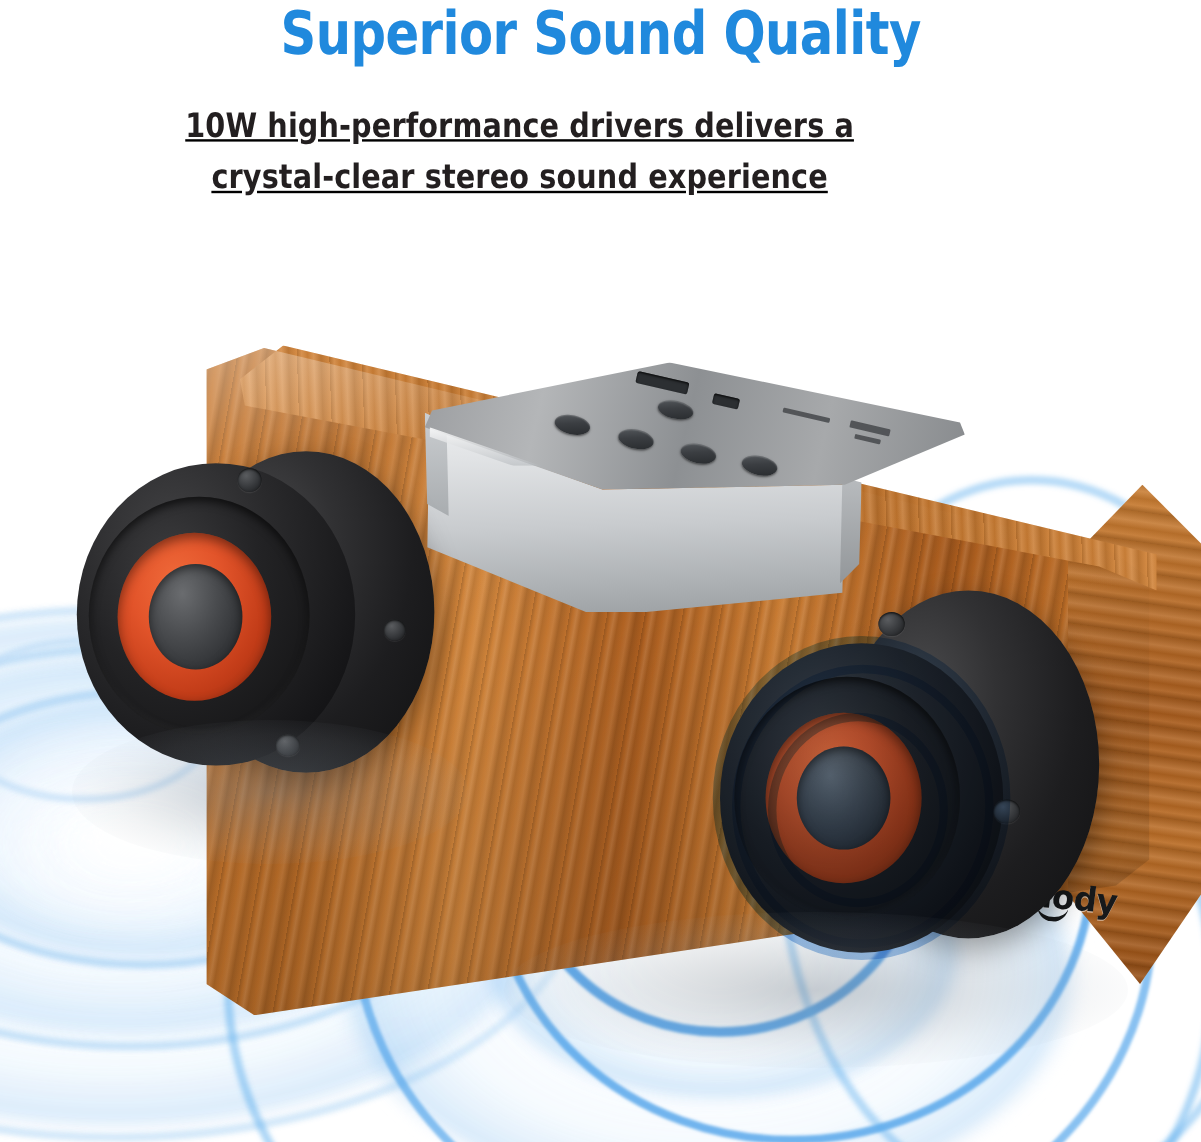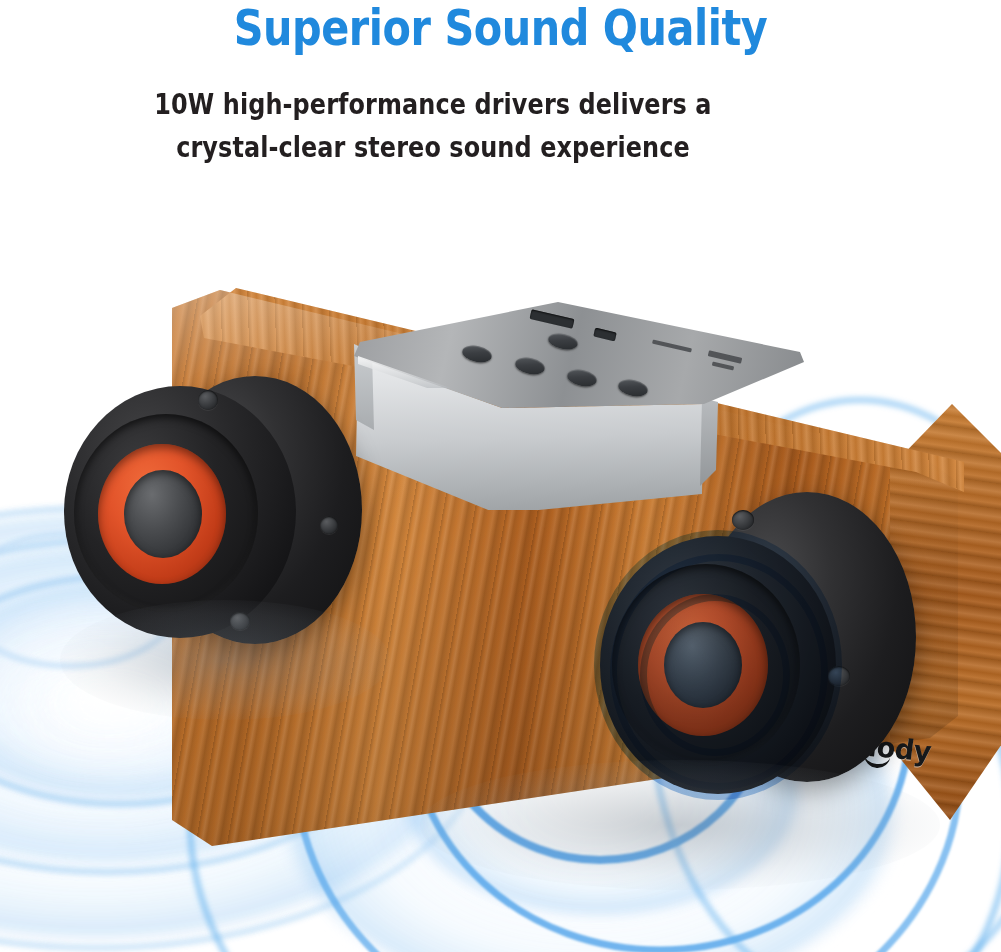--- a/index.html
+++ b/index.html
@@ -14,21 +14,21 @@
   
   .headline{
     position:absolute;left:0;top:2px;width:1001px;text-align:center;
     font-size:50px;font-weight:700;letter-spacing:-0.5px;
     color:#2089dd;line-height:1.05;
     font-family:"DejaVu Sans Condensed","Liberation Sans Narrow","Liberation Sans",sans-serif;
     transform:scaleX(0.92);transform-origin:50% 50%;
     white-space:nowrap;
   }
   .subwrap{
-    position:absolute;left:0;top:84px;width:866px;text-align:center;
+    position:absolute;left:0;top:84px;width:866px;text-align:center;text-decoration:underline;
   }
   .subline{
     font-size:28px;font-weight:600;color:#231f20;line-height:1.52;
     letter-spacing:0.1px;
     font-family:"DejaVu Sans Condensed","Liberation Sans Narrow","Liberation Sans",sans-serif;
     transform:scaleX(0.95);transform-origin:50% 50%;
     white-space:nowrap;
   }
 
   

